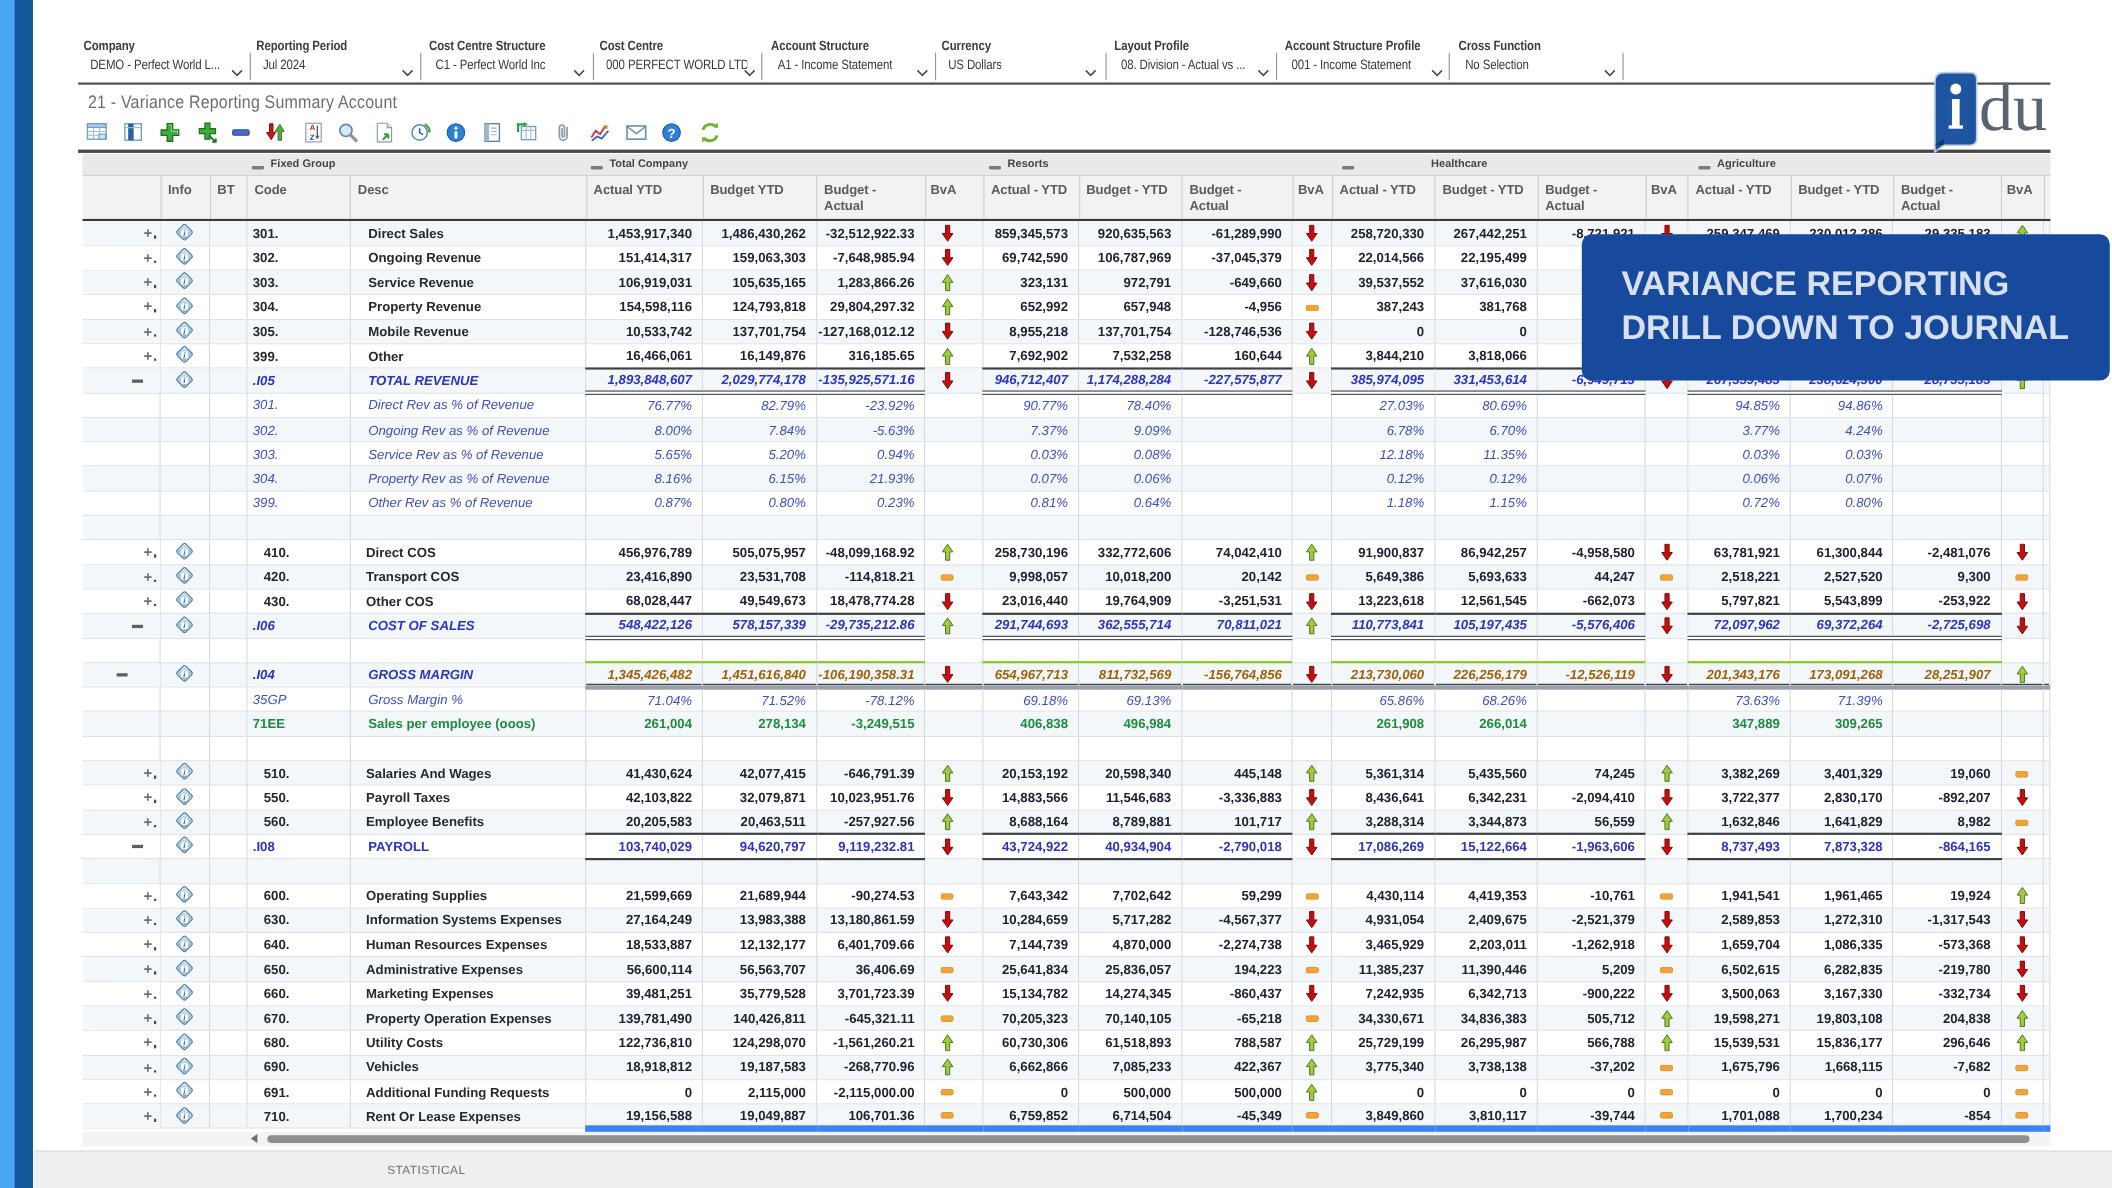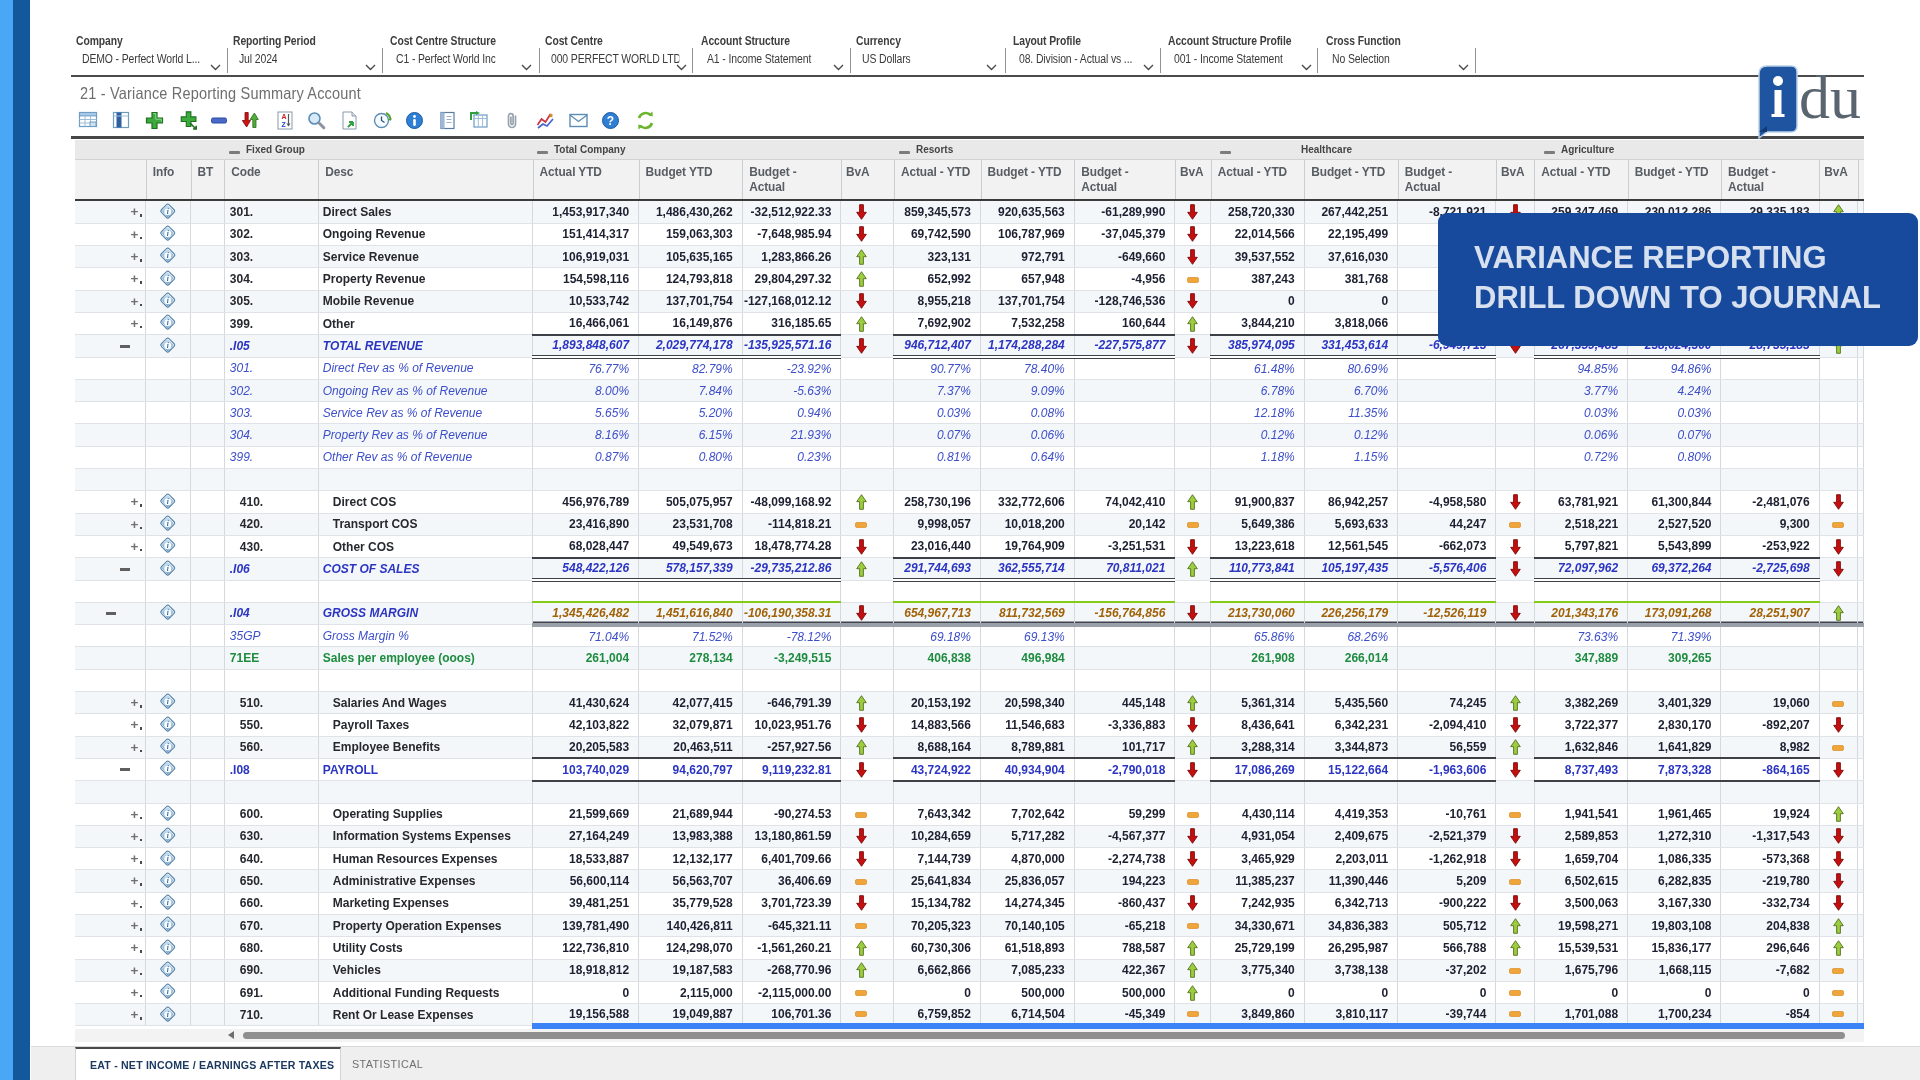--- a/index.html
+++ b/index.html
@@ -20,21 +20,21 @@
 .chead{position:absolute;left:0;top:20px;width:1789px;height:41px;background:#f2f2f2;border-bottom:2px solid #3a3a3a}
 .chc{position:absolute;top:5px;font-size:11.9px;font-weight:bold;color:#585d63;line-height:15px;letter-spacing:-.1px}
 .cvl{position:absolute;top:0;width:1px;height:39px;background:#c9cdd1}
 table{border-collapse:collapse;table-layout:fixed;position:absolute;left:0;top:61px;width:1789px}
 td{border-right:1px solid #d5d9dd;border-bottom:1px solid #dfe3e7;font-size:12px;overflow:hidden;white-space:nowrap;padding:0;vertical-align:middle}
 tr{height:22.3px}
 tr:nth-child(odd) td{background:#f4f7fa}
 tr:nth-child(even) td{background:#fff}
 td.n{text-align:right;padding-right:9px;font-weight:bold;color:#1d2030}
 td.c{font-weight:bold;color:#26282e;padding-left:5px}
-td.d{font-weight:bold;color:#26282e;padding-left:4px}
+td.d{font-weight:bold;color:#26282e;padding-left:16px}
 td.lv1.c{padding-left:15px}
 td.lv1.d{padding-left:14px}
 td.bva{text-align:center}
 td.bva0{text-align:center;padding-right:12px}
 .pct td.n,.pct td.c,.pct td.d{color:#3c4ec9;font-style:italic;font-weight:normal}
 .tot td.n,.tot td.c,.tot td.d{color:#2b35c2;font-style:italic;font-weight:bold}
 .tot8 td.n,.tot8 td.c,.tot8 td.d{color:#2b35c2;font-weight:bold}
 .grn td.n,.grn td.c,.grn td.d{color:#1d8c3f;font-weight:bold}
 .tot td.n,.tot8 td.n{border-top:2px solid #3d4047}
 .tot td.n{border-bottom:4.5px double #3d4047}
@@ -531,21 +531,21 @@
           <td class="c">301.</td>
           <td class="d">Direct Rev as % of Revenue</td>
           <td class="n">76.77%</td>
           <td class="n">82.79%</td>
           <td class="n">-23.92%</td>
           <td class="bva0"></td>
           <td class="n">90.77%</td>
           <td class="n">78.40%</td>
           <td class="n"></td>
           <td class="bva"></td>
-          <td class="n">61.48%</td>
+          <td class="n">27.03%</td>
           <td class="n">80.69%</td>
           <td class="n"></td>
           <td class="bva"></td>
           <td class="n">94.85%</td>
           <td class="n">94.86%</td>
           <td class="n"></td>
           <td class="bva"></td>
           <td class="end"></td>
         </tr>
         <tr class="pct">
@@ -1454,18 +1454,15 @@
     </table>
   </div>
 <div id="ov">
     <div class="t">VARIANCE REPORTING<br>DRILL DOWN TO JOURNAL</div>
   </div>
 <div id="sb">
     <div id="sba"></div>
     <div id="sbt"></div>
   </div>
 <div id="tabs">
-    <div id="tab1">
-      <span>EAT - NET INCOME / EARNINGS AFTER TAXES</span>
-    </div>
     <div id="tab2">STATISTICAL</div>
   </div>
 <div class="stripe1"></div>
 <div class="stripe2"></div>
 </body></html>

